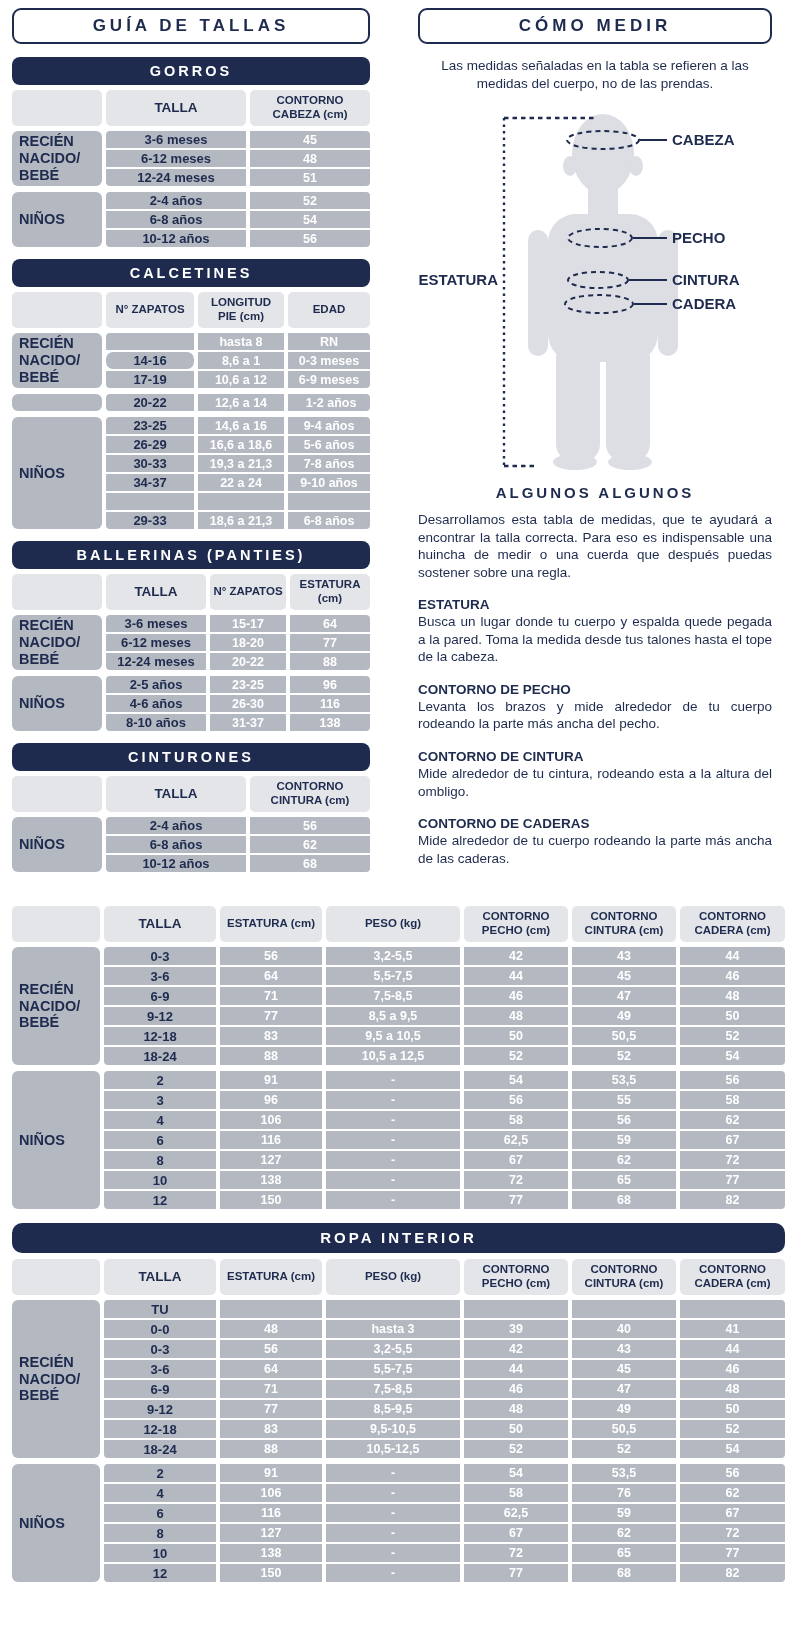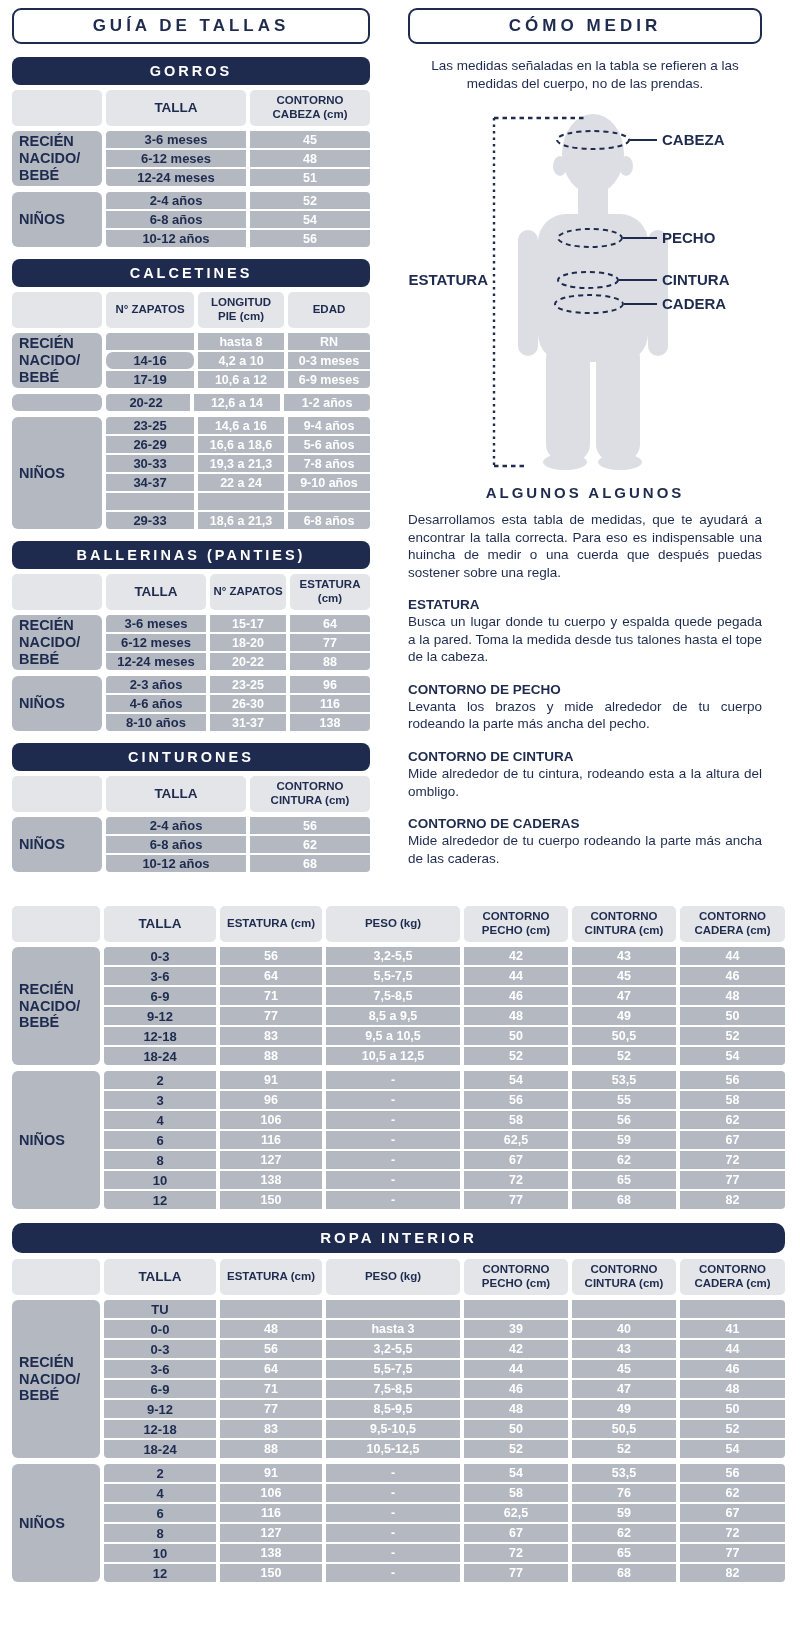--- a/index.html
+++ b/index.html
@@ -8,21 +8,21 @@
     --hdr:#e4e5e9;
     --sil:#dcdee4;
   }
   *{box-sizing:border-box;}
   html,body{margin:0;padding:0;}
   body{
     width:800px;height:1649px;overflow:hidden;background:#ffffff;
     font-family:"Liberation Sans", sans-serif;color:var(--navy);
   }
   .page{padding:8px 0 0 12px;}
-  .top{display:flex;gap:38px;}
+  .top{display:flex;gap:48px;}
   .col-left{width:358px;flex:none;}
   .col-right{width:354px;flex:none;}
 
   .boxtitle{
     height:36px;line-height:32px;border:2px solid var(--navy);border-radius:9px;
     text-align:center;font-weight:bold;font-size:17px;letter-spacing:4px;
     color:var(--navy);margin-bottom:13px;background:#fff;
   }
 
   
@@ -39,21 +39,21 @@
     display:flex;align-items:center;justify-content:center;text-align:center;
     color:var(--navy);font-weight:bold;font-size:11.5px;line-height:1.18;padding:2px 3px;
   }
   .hcell.talla{font-size:13.5px;}
   .tgroup{display:flex;gap:4px;margin-bottom:6px;}
   .glabel{
     background:var(--cell);border-radius:6px;flex:none;
     color:var(--navy);font-weight:bold;font-size:14.5px;line-height:1.15;
     display:flex;align-items:center;padding-left:7px;
   }
-  .grows{display:flex;flex-direction:column;gap:2px;border-radius:4px;overflow:hidden;align-items:flex-end;}
+  .grows{display:flex;flex-direction:column;gap:2px;border-radius:4px;overflow:hidden;}
   .trow{display:flex;gap:4px;}
   .tcell{
     background:var(--cell);height:17px;flex:none;
     display:flex;align-items:center;justify-content:center;
     color:#fff;font-weight:bold;font-size:12.5px;
   }
   .wide .tcell{height:18px;}
   .tcell.first{color:var(--navy);font-size:13px;}
 
   
@@ -135,21 +135,21 @@
           <div class="tgroup">
             <div class="glabel" style="width: 90px;">RECIÉN NACIDO/ BEBÉ</div>
             <div class="grows">
               <div class="trow">
                 <div class="tcell first" style="width: 88px;"></div>
                 <div class="tcell" style="width: 86px;">hasta 8</div>
                 <div class="tcell" style="width: 82px;">RN</div>
               </div>
               <div class="trow">
                 <div class="tcell first" style="width: 88px; border-radius: 7px;">14-16</div>
-                <div class="tcell" style="width: 86px;">4,2 a 10</div>
+                <div class="tcell" style="width: 86px;">8,6 a 1</div>
                 <div class="tcell" style="width: 82px;">0-3 meses</div>
               </div>
               <div class="trow">
                 <div class="tcell first" style="width: 88px;">17-19</div>
                 <div class="tcell" style="width: 86px;">10,6 a 12</div>
                 <div class="tcell" style="width: 82px;">6-9 meses</div>
               </div>
             </div>
           </div>
           <div class="tgroup">
@@ -223,21 +223,21 @@
                 <div class="tcell first" style="width: 100px;">12-24 meses</div>
                 <div class="tcell" style="width: 76px;">20-22</div>
                 <div class="tcell" style="width: 80px;">88</div>
               </div>
             </div>
           </div>
           <div class="tgroup">
             <div class="glabel" style="width: 90px;">NIÑOS</div>
             <div class="grows">
               <div class="trow">
-                <div class="tcell first" style="width: 100px;">2-3 años</div>
+                <div class="tcell first" style="width: 100px;">2-5 años</div>
                 <div class="tcell" style="width: 76px;">23-25</div>
                 <div class="tcell" style="width: 80px;">96</div>
               </div>
               <div class="trow">
                 <div class="tcell first" style="width: 100px;">4-6 años</div>
                 <div class="tcell" style="width: 76px;">26-30</div>
                 <div class="tcell" style="width: 80px;">116</div>
               </div>
               <div class="trow">
                 <div class="tcell first" style="width: 100px;">8-10 años</div>

